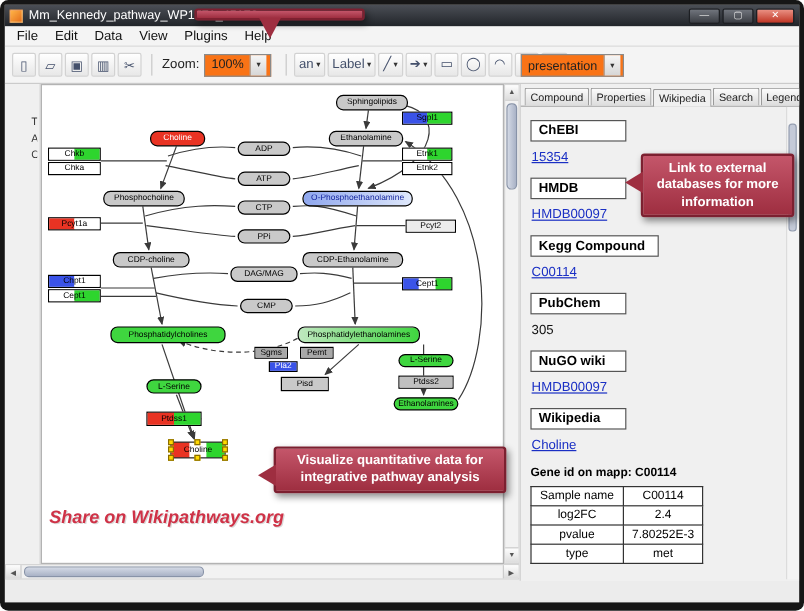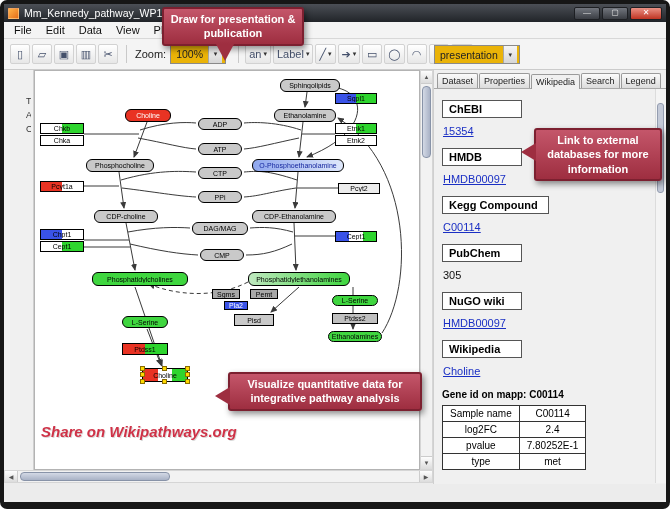--- a/index.html
+++ b/index.html
@@ -15,21 +15,21 @@
   .wbtn.close{background:linear-gradient(#ea9184,#bf3423);width:32px;color:#fff;}
 
   
   .menubar{position:absolute;left:0;top:18px;right:0;height:17px;background:#f4f4f4;border-bottom:1px solid #d8d8d8;display:flex;align-items:center;font-size:11px;padding-left:3px;color:#111;}
   .menu-item{padding:1px 7px;}
   .toolbar{position:absolute;left:0;top:35px;right:0;height:31px;background:#f4f4f4;border-bottom:1px solid #cbcbcb;display:flex;align-items:center;padding-left:6px;font-size:11px;color:#222;}
   .tbtn{min-width:20px;height:20px;border:1px solid #d2d2d2;background:linear-gradient(#ffffff,#e7e7e7);border-radius:2px;display:inline-flex;align-items:center;justify-content:center;font-size:11px;color:#44506b;margin-right:2px;padding:0 3px;}
   .dcaret{font-size:7px;color:#333;margin-left:2px;}
   .sep{width:1px;height:18px;background:#c9c9c9;margin:0 6px;display:inline-block;}
   .zoom-label{margin:0 4px 0 2px;}
-  .combo{height:19px;border:1px solid #8a8a8a;background:#eab308;display:inline-flex;align-items:center;font-size:10.5px;padding-left:5px;}
+  .combo{height:19px;border:1px solid #8a8a8a;background:#f97316;display:inline-flex;align-items:center;font-size:10.5px;padding-left:5px;}
   .combo .caretbox{width:14px;height:100%;background:linear-gradient(#f6f6f6,#d6d6d6);border-left:1px solid #a8a8a8;display:flex;align-items:center;justify-content:center;font-size:7px;margin-left:5px;color:#333;}
   .zoomc{width:56px;margin-right:6px;}
   .vizc{position:absolute;left:430px;top:6px;width:86px;}
 
   
   .leftstrip{position:absolute;left:0;top:66px;width:30px;height:400px;background:#f0f0f0;border-right:1px solid #cfcfcf;overflow:hidden;font-size:9px;color:#333;padding:26px 2px 0 2px;}
   .leftstrip div{margin-bottom:4px;white-space:nowrap;overflow:hidden;margin-left:20px;}
   .canvas{position:absolute;left:30px;top:66px;width:386px;height:400px;background:#fff;border:1px solid #b3b3b3;overflow:hidden;}
   #edges{position:absolute;inset:0;}
   .share{position:absolute;left:6px;top:352px;font-size:15px;font-weight:bold;font-style:italic;color:#cf3247;text-shadow:1px 1px 0 rgba(0,0,0,.15);white-space:nowrap;}
@@ -374,58 +374,57 @@
   </div>
 
   <div class="hscroll">
     <div class="harrow left">◀</div>
     <div class="hthumb"></div>
     <div class="harrow right">▶</div>
   </div>
 
   <div class="rightpanel">
     <div class="tabs" id="tabs">
-          <div class="tab">Dataset</div>
+          <div class="tab">Compound</div>
           <div class="tab">Properties</div>
           <div class="tab active">Wikipedia</div>
           <div class="tab">Search</div>
           <div class="tab">Legend</div>
         </div>
     <div class="panelbody">
       <div id="sections"><div class="hdrbox">ChEBI</div><a class="linkval">15354</a><div class="hdrbox">HMDB</div><a class="linkval">HMDB00097</a><div class="hdrbox">Kegg Compound</div><a class="linkval">C00114</a><div class="hdrbox">PubChem</div><div class="plainval">305</div><div class="hdrbox">NuGO wiki</div><a class="linkval">HMDB00097</a><div class="hdrbox">Wikipedia</div><a class="linkval">Choline</a></div>
       <div class="geneid">Gene id on mapp: C00114</div>
       <table class="expr">
             <tbody id="expr-table">
               <tr>
                 <td>Sample name</td>
                 <td>C00114</td>
               </tr>
               <tr>
                 <td>log2FC</td>
                 <td>2.4</td>
               </tr>
               <tr>
                 <td>pvalue</td>
-                <td>7.80252E-1</td>
+                <td>7.80252E-3</td>
               </tr>
               <tr>
                 <td>type</td>
                 <td>met</td>
               </tr>
             </tbody>
           </table>
       <div class="panelscroll">
         <div class="pthumb"></div>
       </div>
     </div>
   </div>
 
 
   <div class="callout co-draw">
-    <span>Draw for presentation &amp; publication</span>
     <span class="cArrow down"></span>
   </div>
   <div class="callout co-link">
     <span>Link to external databases for more information</span>
     <span class="cArrow left"></span>
   </div>
   <div class="callout co-visualize">
     <span>Visualize quantitative data for integrative pathway analysis</span>
     <span class="cArrow left"></span>
   </div>

